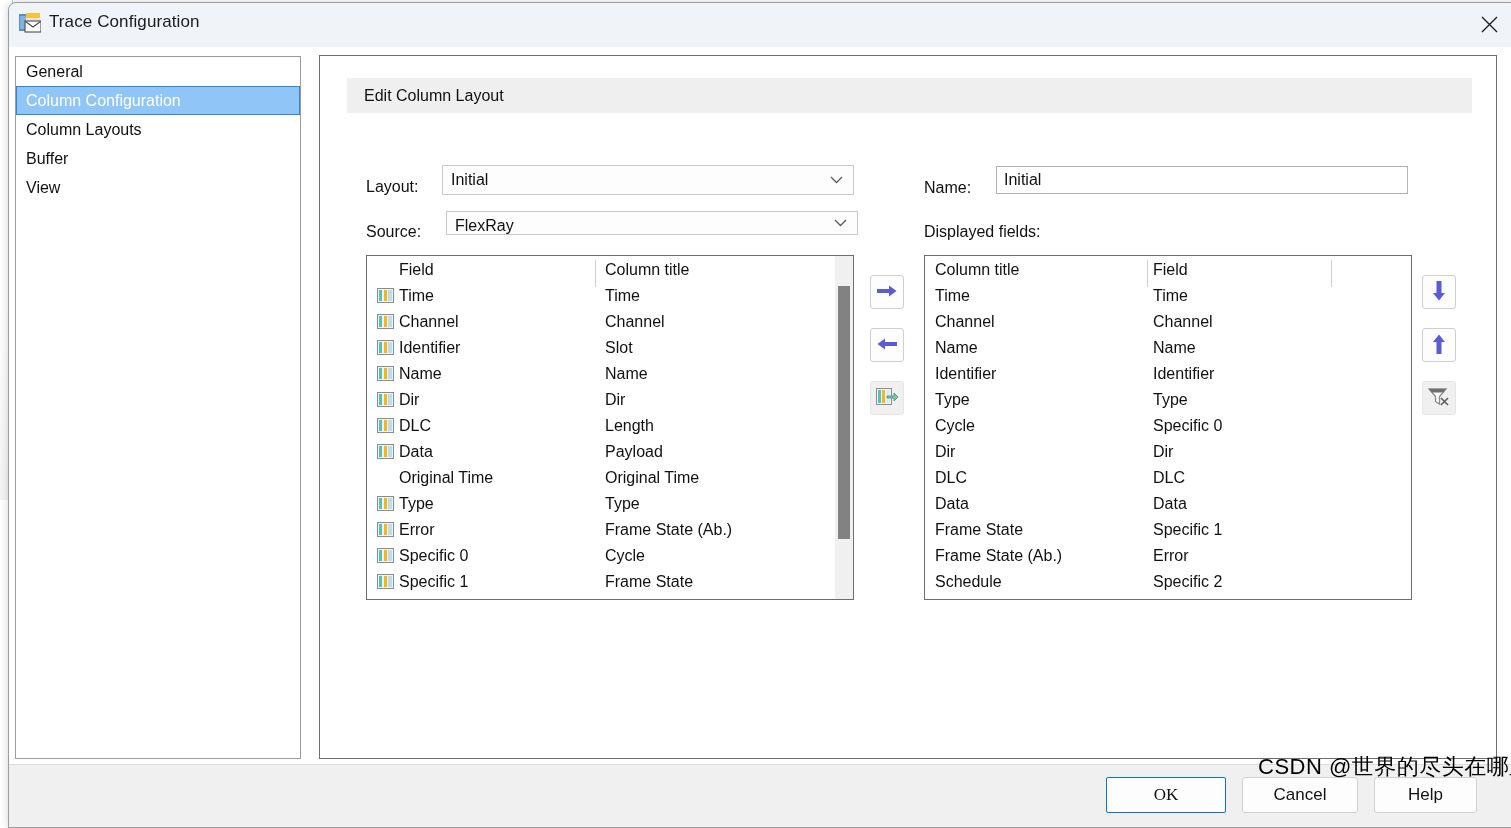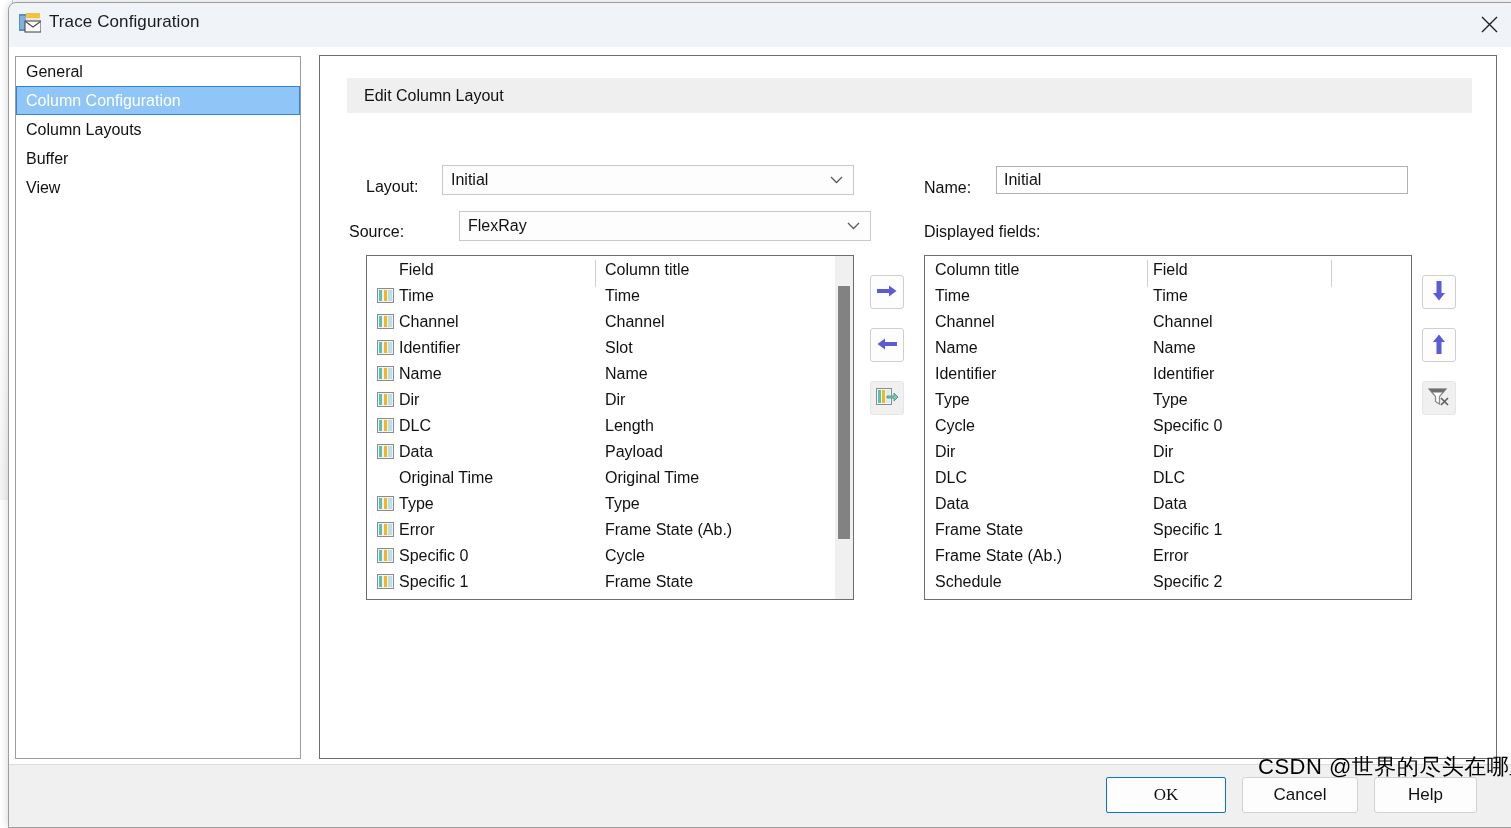--- a/index.html
+++ b/index.html
@@ -357,22 +357,22 @@
       <span class="lbl" style="left:46px; top:122px;">Layout:</span>
       <div class="combo" style="left:122px; top:109px; width:412px; height:30px;">
         <span>Initial</span>
         <span class="chev">
           <svg width="13" height="8" viewBox="0 0 13 8">
               <path d="M1 1 L6.5 6.5 L12 1" stroke="#5a5a5a" stroke-width="1.3" fill="none"></path>
             </svg>
         </span>
       </div>
 
-      <span class="lbl" style="left:29px; top:167px;text-align:right;">Source:</span>
-      <div class="combo" style="left:139px; top:155px; width:412px; height:30px;">
+      <span class="lbl" style="left:46px; top:167px;text-align:right;">Source:</span>
+      <div class="combo" style="left:126px; top:155px; width:412px; height:24px;">
         <span>FlexRay</span>
         <span class="chev">
           <svg width="13" height="8" viewBox="0 0 13 8">
               <path d="M1 1 L6.5 6.5 L12 1" stroke="#5a5a5a" stroke-width="1.3" fill="none"></path>
             </svg>
         </span>
       </div>
 
       <span class="lbl" style="left:604px; top:123px;">Name:</span>
       <input class="textinput" style="left: 676px; top: 110px; width: 412px; height: 28px;" type="text" value="Initial">

